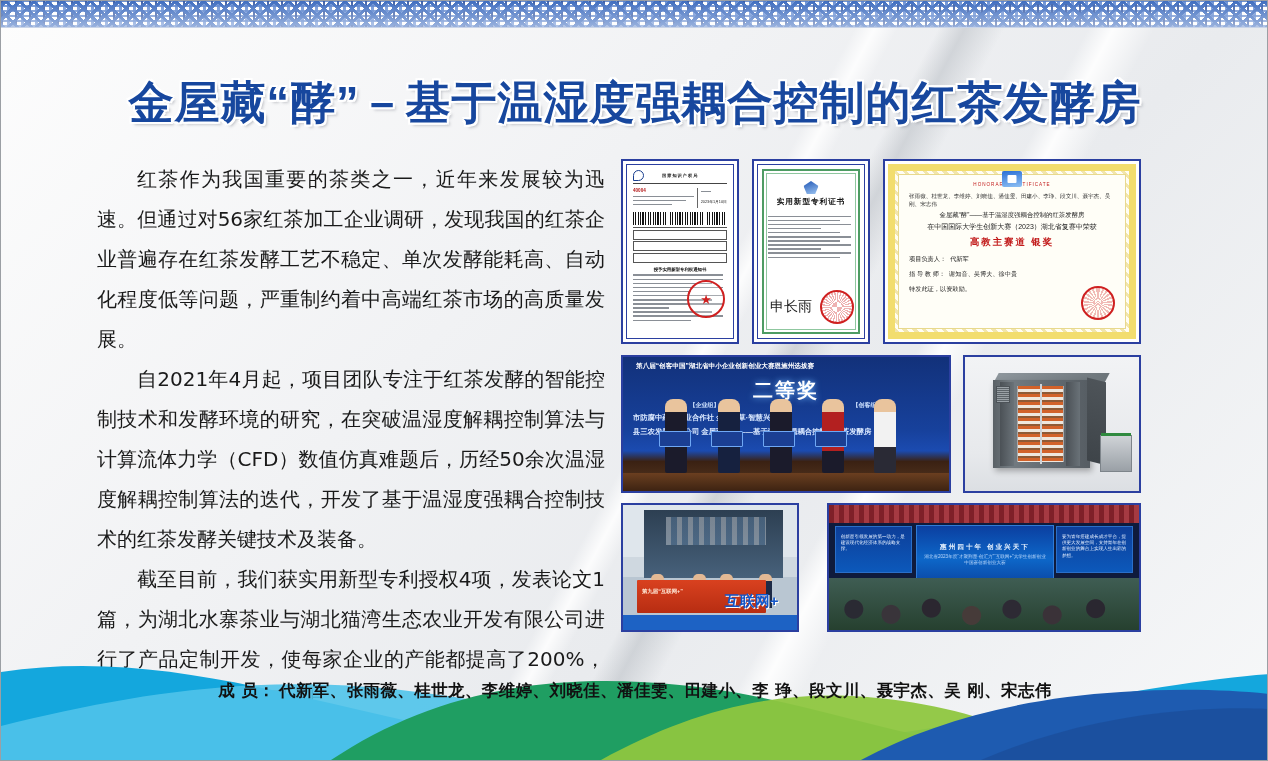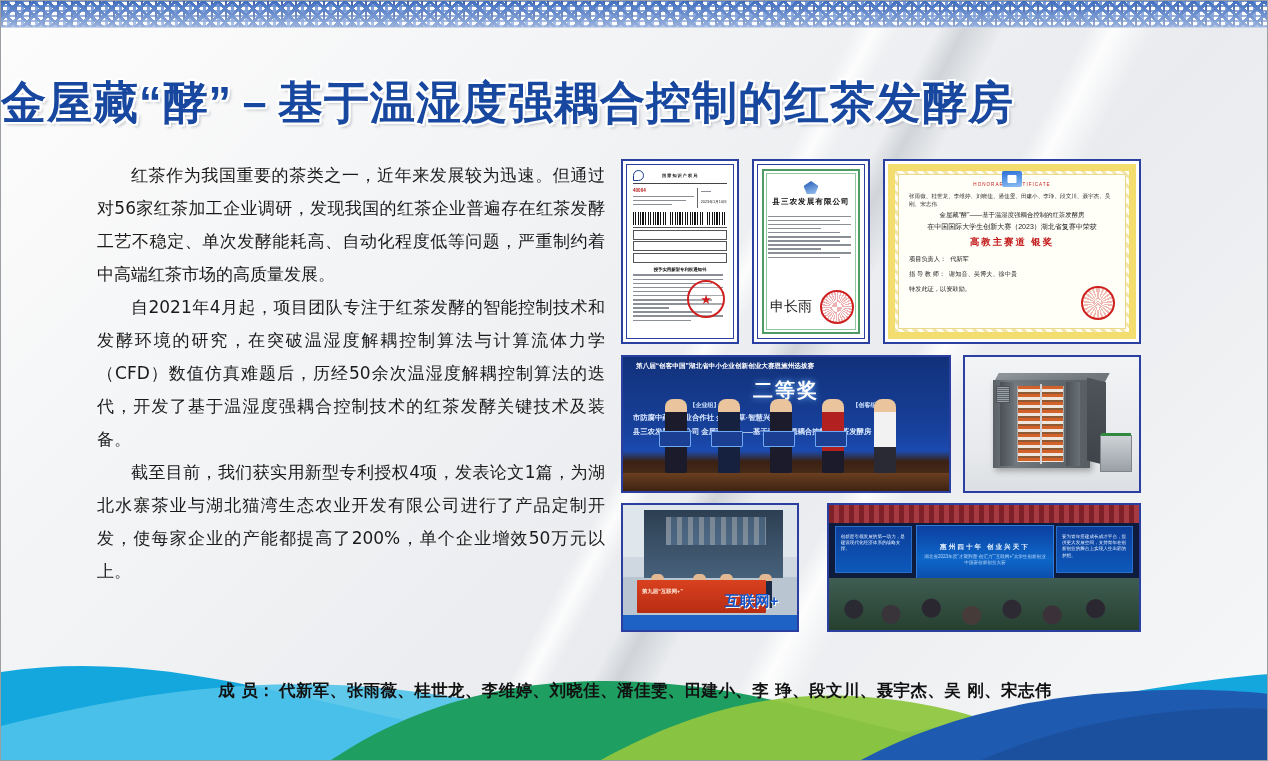--- a/index.html
+++ b/index.html
@@ -25,32 +25,32 @@
     background-image:
       repeating-linear-gradient(45deg,#1f55b5 0 3px, rgba(31,85,181,0) 3px 10px),
       repeating-linear-gradient(-45deg,#1f55b5 0 3px, rgba(31,85,181,0) 3px 10px),
       repeating-linear-gradient(90deg, rgba(21,63,150,.95) 0 2px, rgba(255,255,255,0) 2px 6px, rgba(56,106,196,.85) 6px 9px, rgba(255,255,255,0) 9px 14px),
       repeating-linear-gradient(0deg, rgba(31,85,181,.75) 0 2px, rgba(255,255,255,0) 2px 5px);
     border-bottom:1px solid #c9d4e8;
   }
   .top-band .fade{position:absolute;inset:0;background:linear-gradient(180deg,rgba(255,255,255,.15),rgba(255,255,255,.55));}
   
   .title{
-    position:absolute;left:0;top:72px;width:1268px;
+    position:absolute;left:0;top:72px;width:1268px;text-align:center;
     font-size:45px;font-weight:bold;letter-spacing:1px;color:#17479e;
     text-shadow:
       2px 0 0 #fff,-2px 0 0 #fff,0 2px 0 #fff,0 -2px 0 #fff,
       2px 2px 0 #fff,-2px 2px 0 #fff,2px -2px 0 #fff,-2px -2px 0 #fff,
       3px 3px 3px rgba(120,125,135,.45);
     white-space:nowrap;
   }
   
   .text-col{
     position:absolute;left:96px;top:158px;width:508px;
-    font-size:17px;line-height:33px;color:#1a1a1a;text-align:justify;
+    font-size:20px;line-height:40px;color:#1a1a1a;text-align:justify;
     font-family:"DejaVu Sans","Liberation Sans",sans-serif;
   }
   .text-col p{margin:0;text-indent:2em;}
   
   .media{position:absolute;left:620px;top:158px;width:520px;}
   .frame{position:absolute;border:2px solid #2b3fa0;background:#f4f4f6;overflow:hidden;box-sizing:border-box;}
   
   #cert-patent-notice{left:0px;top:0px;width:118px;height:185px;background:#ffffff;}
   #cert-patent{left:131px;top:0px;width:118px;height:185px;background:#ffffff;}
   #cert-honor{left:262px;top:0px;width:258px;height:185px;background:#ffffff;}
@@ -234,21 +234,21 @@
         <div class="seal">
           <span class="star">★</span>
         </div>
       </div>
     </div>
 
     <div class="frame" id="cert-patent">
       <div class="cert2">
         <div class="orn"></div>
         <div class="cert2-emblem"></div>
-        <div class="cert2-title">县三农发展有限公司</div>
+        <div class="cert2-title">实用新型专利证书</div>
         <div class="lines">
           <div class="tline l"></div>
             <div class="tline m"></div>
             <div class="tline l"></div>
           <div class="tline s"></div>
             <div class="tline m"></div>
             <div class="tline l"></div>
           <div class="tline m"></div>
             <div class="tline l"></div>
             <div class="tline s"></div>

